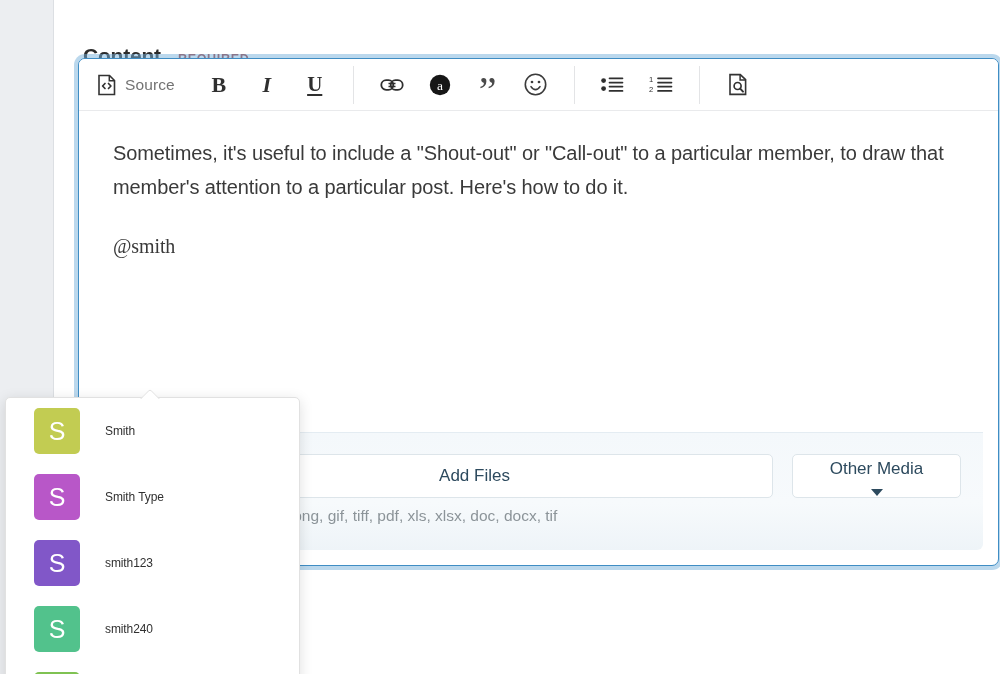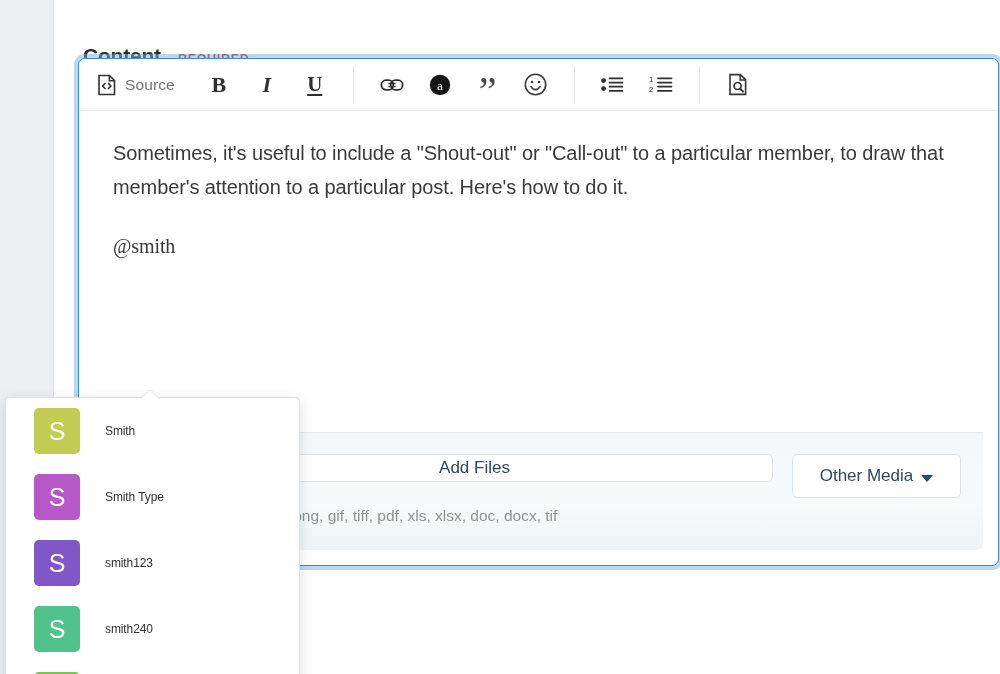--- a/index.html
+++ b/index.html
@@ -141,21 +141,21 @@
     border-top: 1px solid #e4ecf2;
     border-radius: 0 0 6px 6px;
   }
   .attach-row {
     position: absolute;
     left: 81px; top: 21px;
     display: flex;
     gap: 19px;
   }
   .add-files-btn {
-    width: 597px; height: 28px;
+    width: 597px; height: 44px;
     background: #ffffff;
     border: 1px solid #dde5ea;
     border-radius: 5px;
     display: flex;
     align-items: center;
     justify-content: center;
     font-size: 17px;
     color: #2d4a5e;
     cursor: pointer;
   }
@@ -164,20 +164,21 @@
     background: #ffffff;
     border: 1px solid #dde5ea;
     border-radius: 5px;
     display: flex;
     align-items: center;
     justify-content: center;
     gap: 8px;
     font-size: 17px;
     color: #2d4a5e;
     cursor: pointer;
+    flex-direction: column;
   }
   .caret-down {
     width: 0; height: 0;
     border-left: 6px solid transparent;
     border-right: 6px solid transparent;
     border-top: 7px solid #2d4a5e;
     position: relative; top: 2px;
   }
   .filetypes {
     position: absolute;

